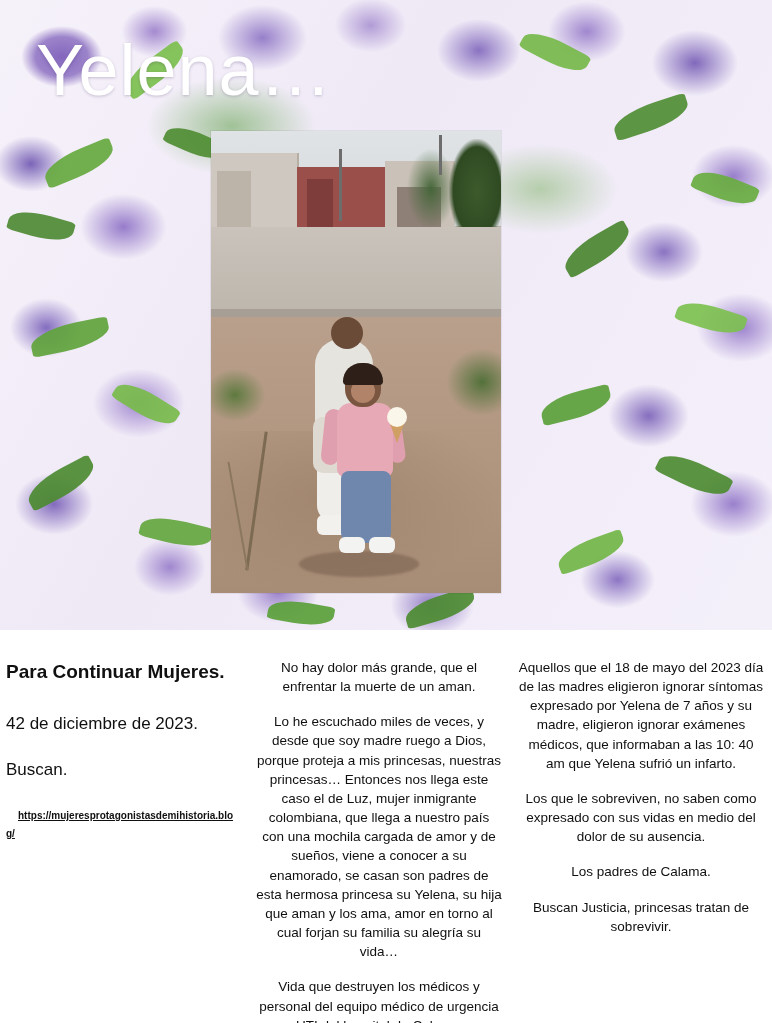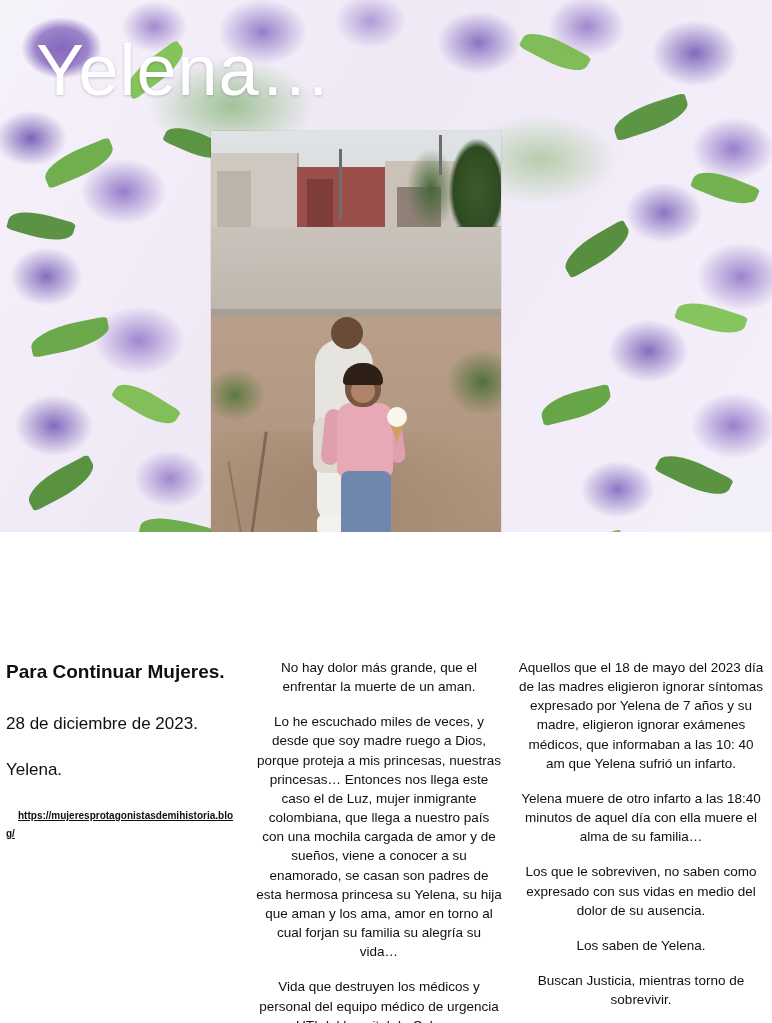--- a/index.html
+++ b/index.html
@@ -13,21 +13,21 @@
     font-family: "Liberation Sans", sans-serif;
     color: #111111;
     overflow: hidden;
     position: relative;
   }
 
   
   .hero {
     position: relative;
     width: 772px;
-    height: 532px;
+    height: 630px;
     overflow: hidden;
     background: #e9ecef;
   }
   .hero-bg {
     position: absolute;
     inset: 0;
     background-color: #f2eef7;
     background-image:
       radial-gradient(ellipse 58px 44px at 8% 9%,   rgba(126, 95, 186, .95) 0%, rgba(126, 95, 186, .75) 45%, rgba(126,95,186,0) 70%),
       radial-gradient(ellipse 46px 36px at 20% 5%,  rgba(150,120,200,.85) 0%, rgba(150,120,200,0) 72%),
@@ -246,32 +246,31 @@
     <div class="ph-c-hair"></div>
     <div class="ph-cone"></div>
     <div class="ph-scoop"></div>
   </div>
 </div>
 
 <div class="content">
 
   <div class="col-left">
     <div class="headline">Para Continuar Mujeres.</div>
-    <div class="meta">28 de diciembre de 2023.</div>
-    <div class="meta">Yelena.</div>
+    <div class="meta">42 de diciembre de 2023.</div>
+    <div class="meta">Buscan.</div>
     <a class="link" href="#">https://mujeresprotagonistasdemihistoria.blog/</a>
   </div>
 
   <div class="col-mid">
     <p class="para">No hay dolor más grande, que el enfrentar la muerte de un aman.</p>
     <p class="para">Lo he escuchado miles de veces, y desde que soy madre ruego a Dios, porque proteja a mis princesas, nuestras princesas… Entonces nos llega este caso el de Luz, mujer inmigrante colombiana, que llega a nuestro país con una mochila cargada de amor y de sueños, viene a conocer a su enamorado, se casan son padres de esta hermosa princesa su Yelena, su hija que aman y los ama, amor en torno al cual forjan su familia su alegría su vida…</p>
     <p class="para">Vida que destruyen los médicos y personal del equipo médico de urgencia y UTI del hospital de Calama…</p>
   </div>
 
   <div class="col-right">
     <p class="para">Aquellos que el 18 de mayo del 2023 día de las madres eligieron ignorar síntomas expresado por Yelena de 7 años y su madre, eligieron  ignorar exámenes médicos, que informaban a las 10: 40 am que Yelena sufrió un infarto.</p>
-    <p class="para">Yelena muere de otro infarto a las 18:40 minutos de aquel día con ella muere el alma de su familia…</p>
     <p class="para">Los que le sobreviven, no saben como expresado con sus vidas en medio del dolor de su ausencia.</p>
-    <p class="para">Los saben de Yelena.</p>
-    <p class="para">Buscan Justicia, mientras torno de sobrevivir.</p>
+    <p class="para">Los padres de Calama.</p>
+    <p class="para">Buscan Justicia, princesas tratan de sobrevivir.</p>
   </div>
 
 </div>
 
 </body></html>

